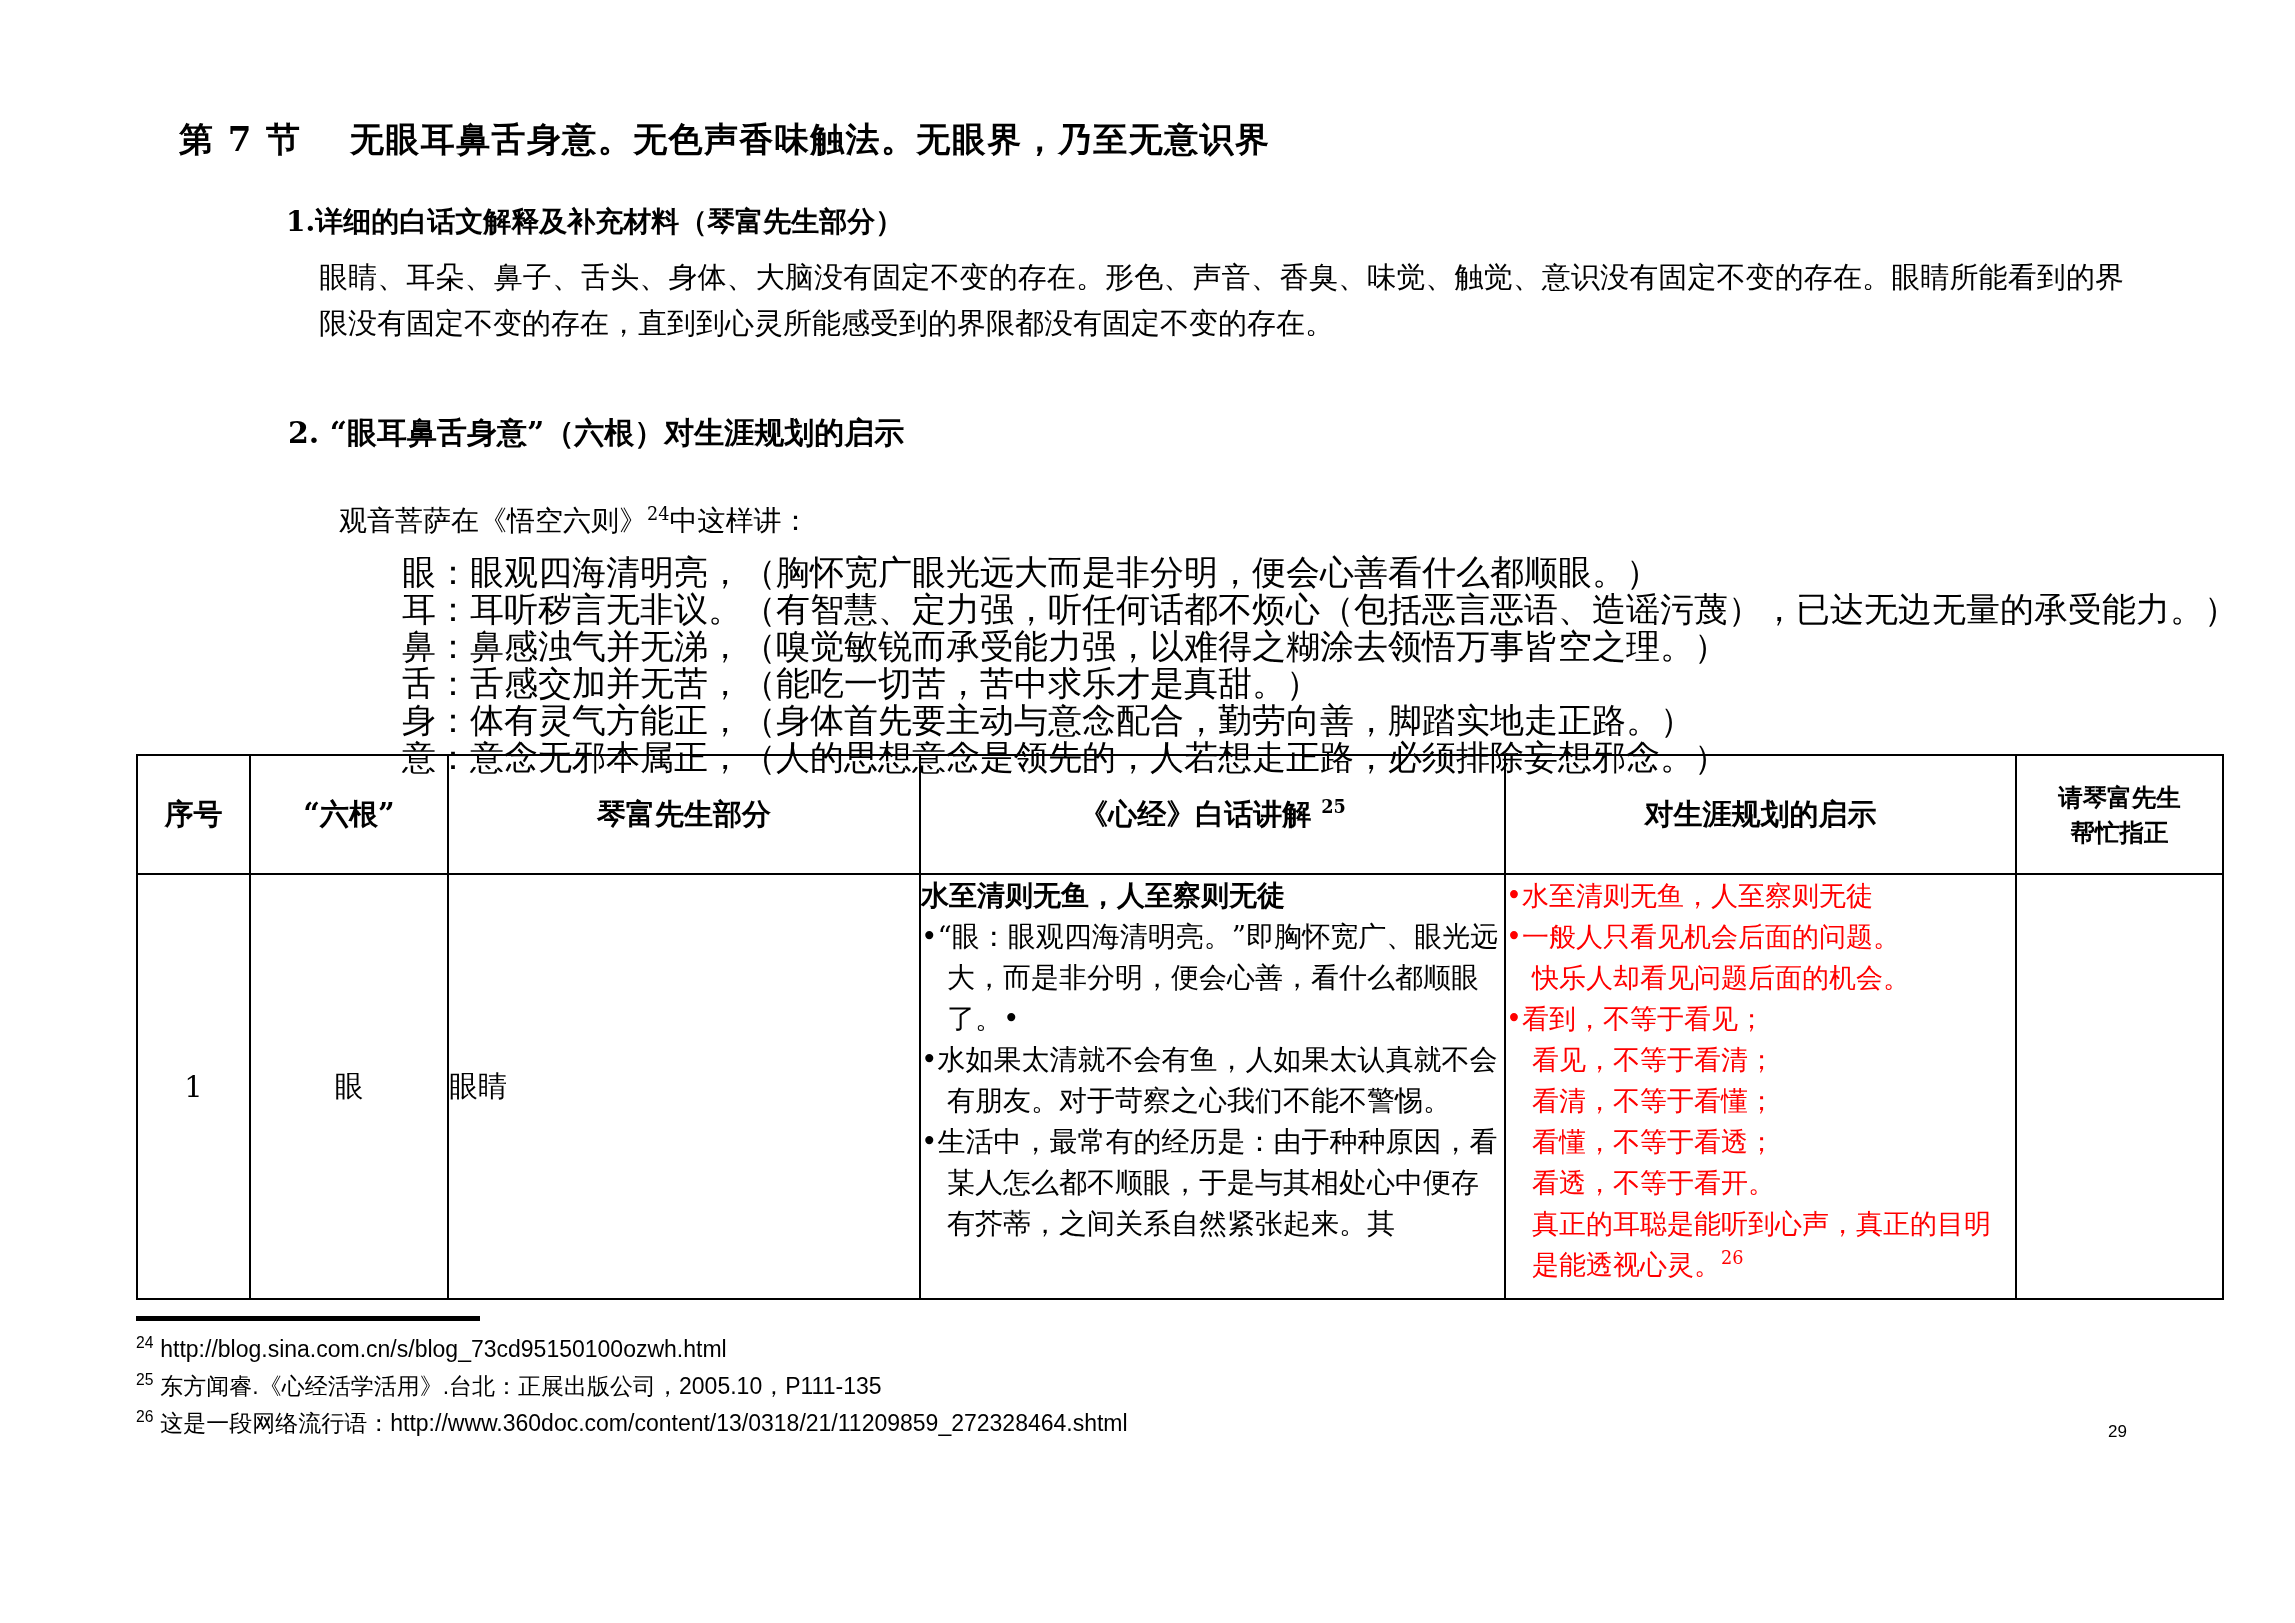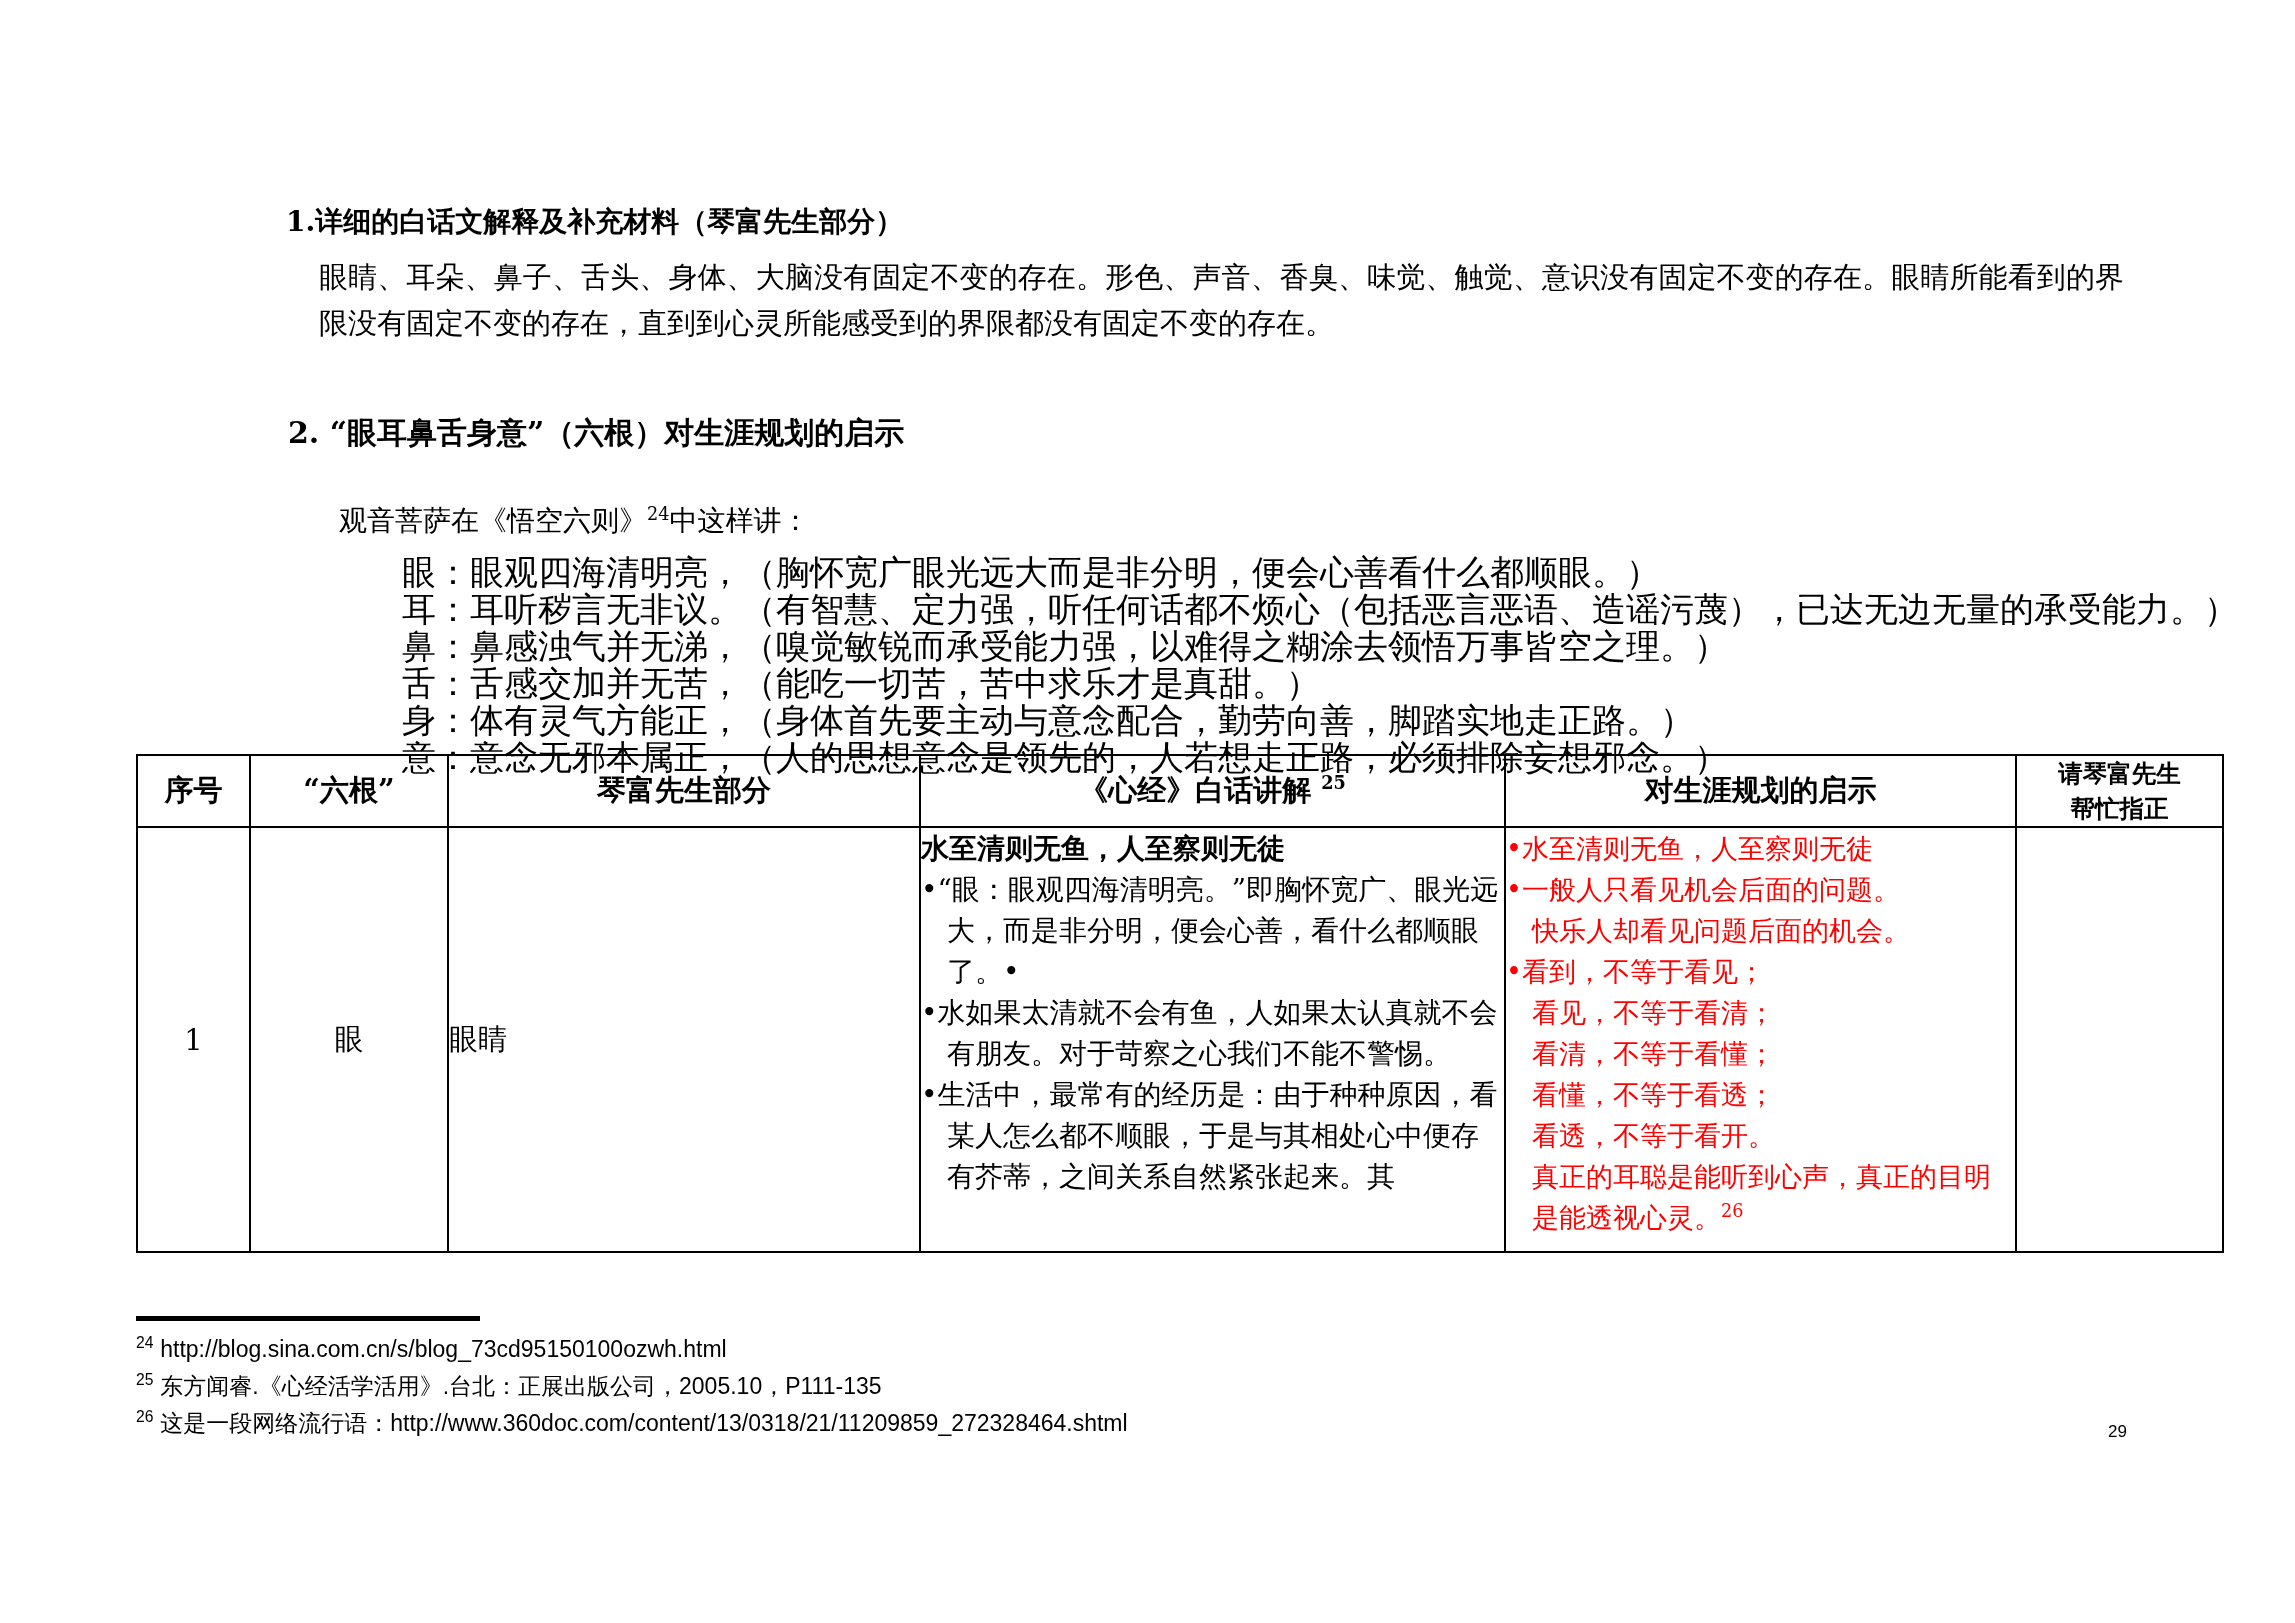--- a/index.html
+++ b/index.html
@@ -80,21 +80,21 @@
     top: 754px;
     width: 2087px;
     border-collapse: collapse;
     table-layout: fixed;
   }
   table.main-table th, table.main-table td {
     border: 2.7px solid #000000;
     padding: 0;
     overflow: hidden;
   }
-  table.main-table thead tr { height: 72px; }
+  table.main-table thead tr { height: 119px; }
   table.main-table tbody tr { height: 425px; }
   th {
     font-size: 29px;
     font-weight: bold;
     text-align: center;
     vertical-align: middle;
   }
   th.th-small {
     font-size: 24.5px;
     white-space: pre-line;
@@ -160,20 +160,21 @@
     top: 1422px;
     font-family: Liberation Sans, sans-serif;
     font-size: 17px;
   }
 </style>
 </head>
 <body>
 
 <div class="page">
 
+  <h1 class="doc-title">第 7 节　 无眼耳鼻舌身意。无色声香味触法。无眼界，乃至无意识界</h1>
 
   <div class="sec1-heading">1.详细的白话文解释及补充材料（琴富先生部分）</div>
 
   <p class="sec1-paragraph">眼睛、耳朵、鼻子、舌头、身体、大脑没有固定不变的存在。形色、声音、香臭、味觉、触觉、意识没有固定不变的存在。眼睛所能看到的界限没有固定不变的存在，直到到心灵所能感受到的界限都没有固定不变的存在。</p>
 
   <div class="sec2-heading">2. “眼耳鼻舌身意”（六根）对生涯规划的启示</div>
 
   <div class="sec2-intro">
     <span>观音菩萨在《悟空六则》</span><sup>24</sup><span>中这样讲：</span>
   </div>

